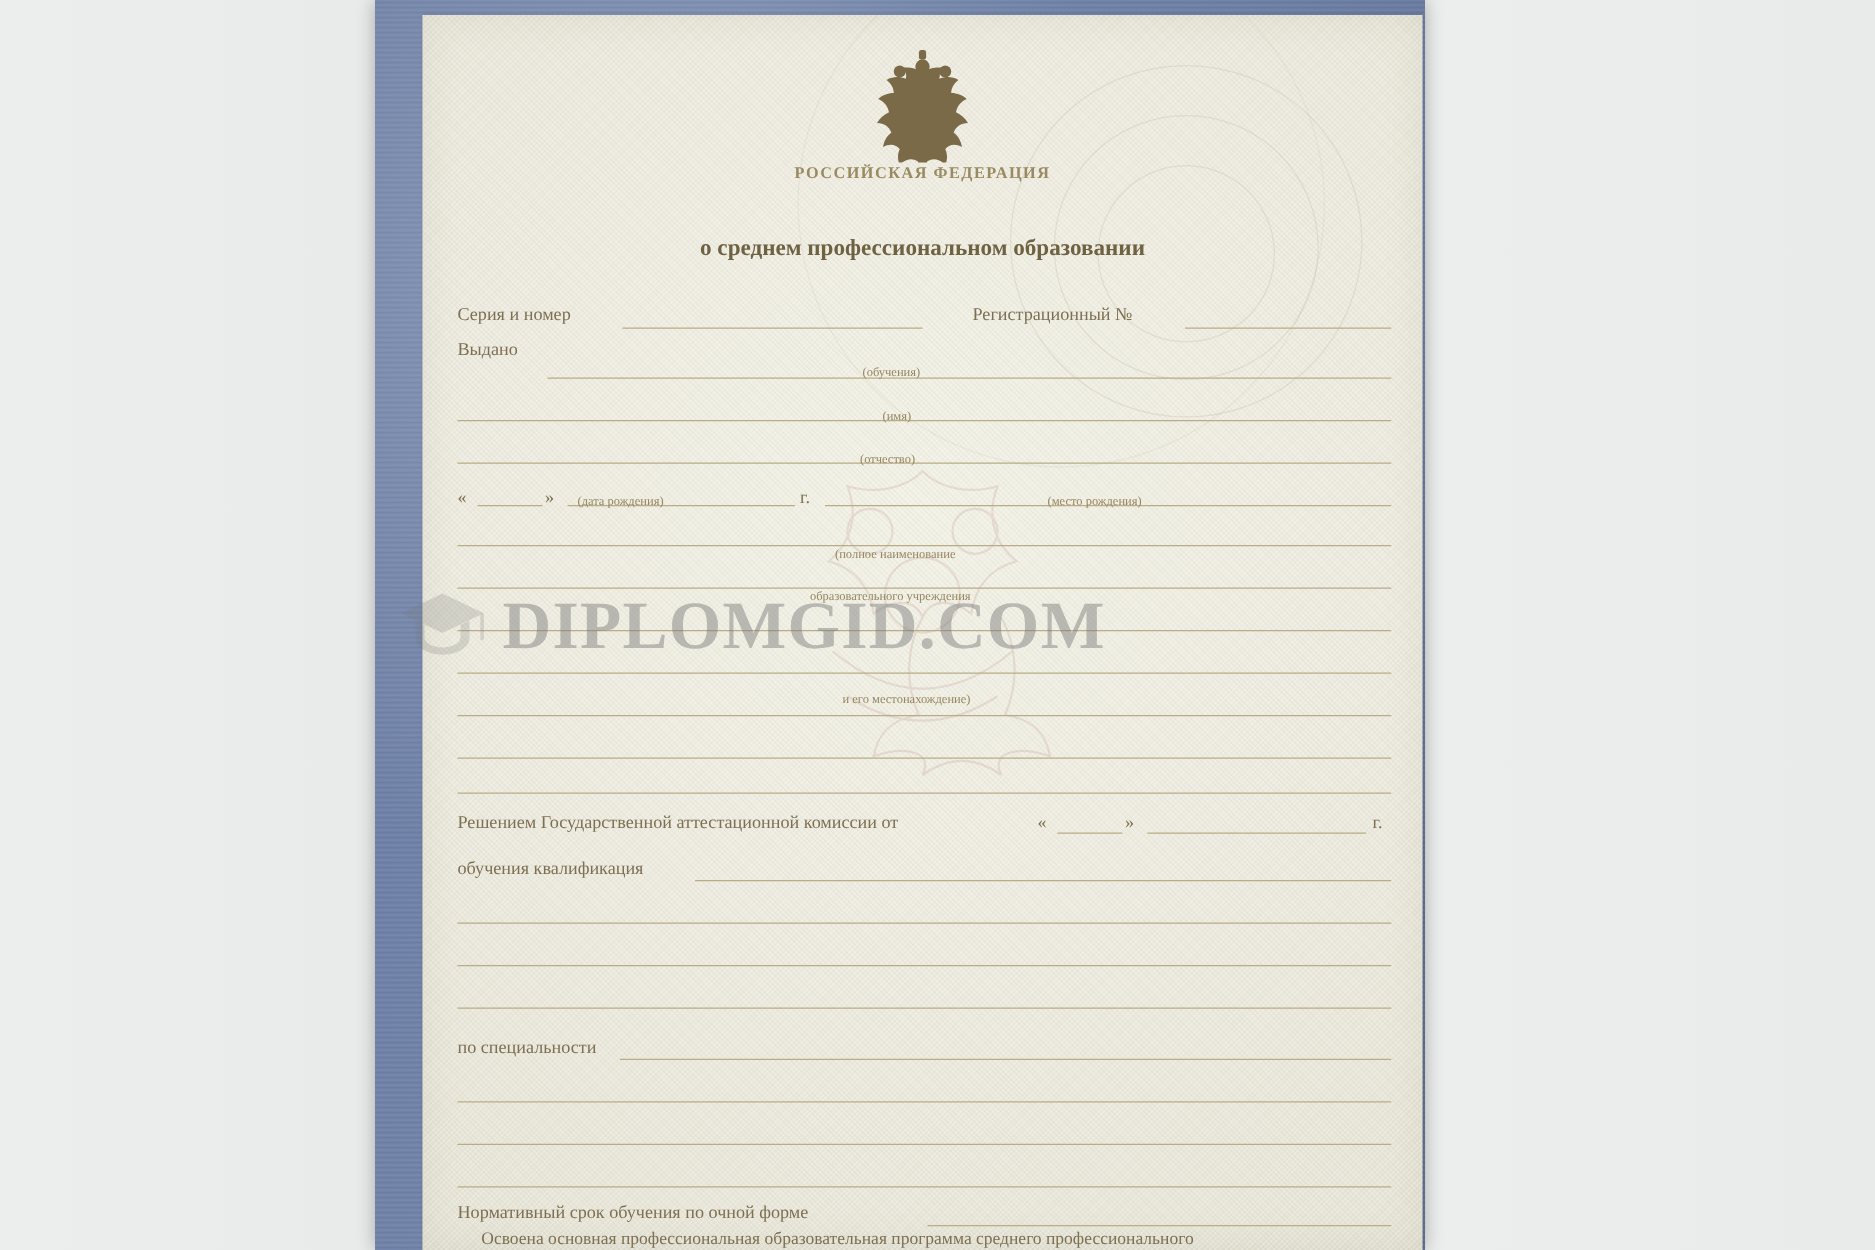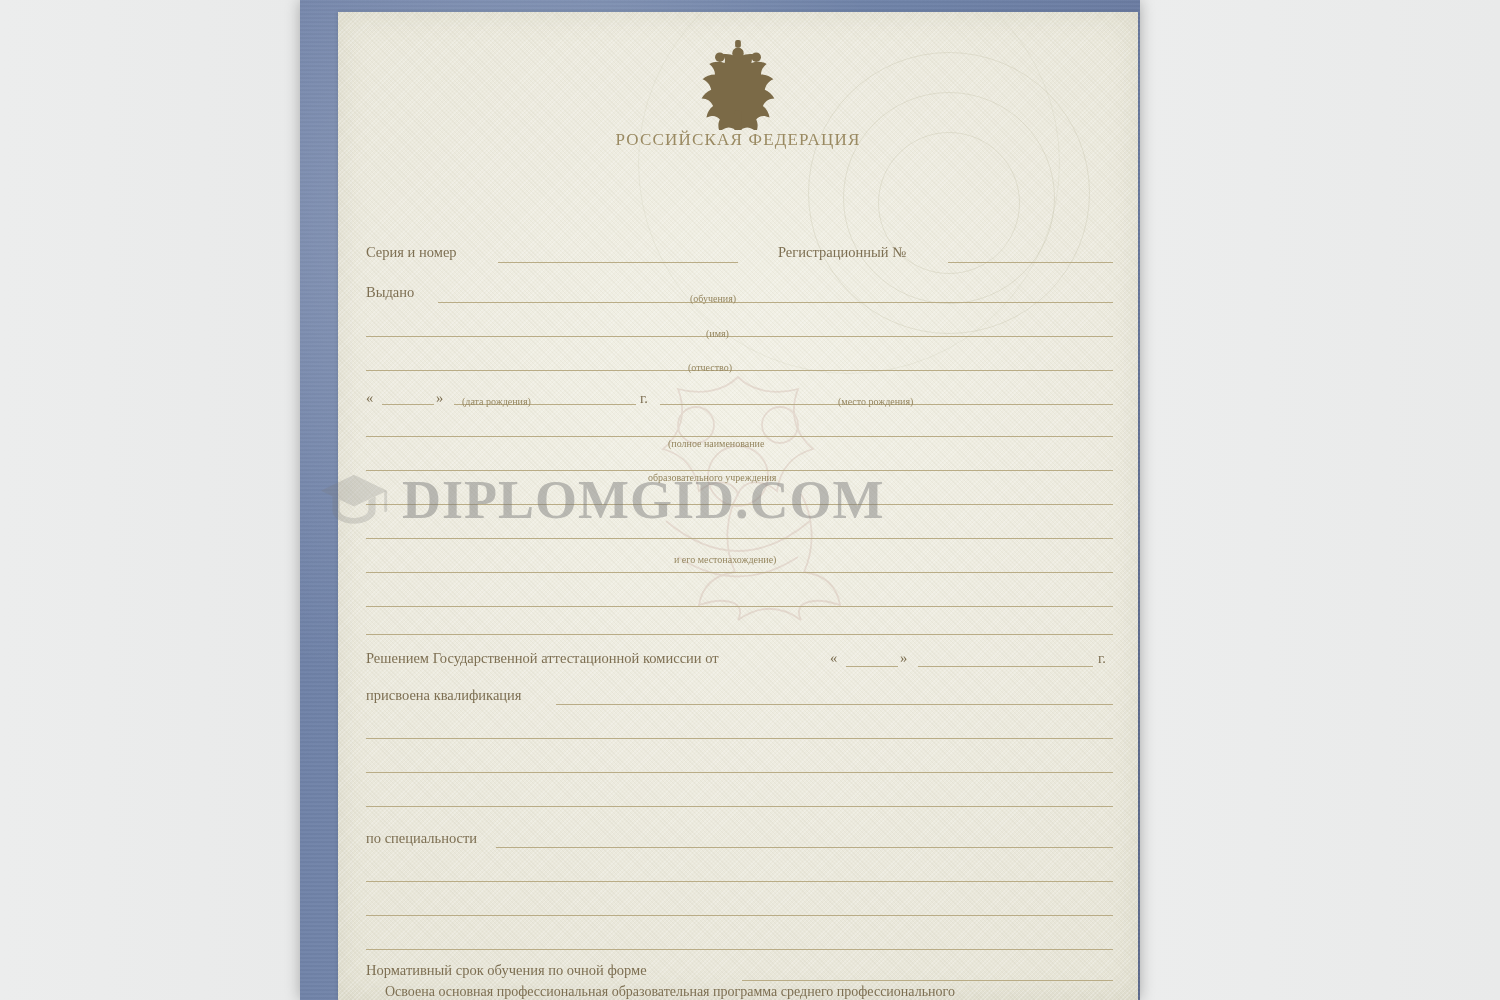--- a/index.html
+++ b/index.html
@@ -132,23 +132,23 @@
     transform: translateX(-50%);
     width: 96px;
     height: 90px;
   }
 
   .title-country {
     position: absolute;
     top: 118px;
     width: 100%;
     text-align: center;
-    font-size: 17px;
+    font-size: 13px;
     letter-spacing: 1.2px;
-    font-weight: normal;
+    font-weight: bold;
     color: #9a8a62;
     font-family: "Liberation Serif", serif;
   }
   .title-main {
     position: absolute;
     top: 148px;
     width: 100%;
     text-align: center;
     font-size: 21px;
     font-weight: bold;
@@ -241,27 +241,28 @@
           <path d="M50 8 c-3 0 -5 2 -5 5 c0 2 1 3 2 4 c-4 -2 -9 -3 -13 -2 c2 3 3 6 2 9 c-5 -2 -11 -2 -16 1 c4 3 6 7 6 11 c-5 0 -10 2 -13 5 c5 2 8 6 9 11 c-4 2 -8 5 -10 9 c6 0 10 3 12 8 c-4 3 -6 7 -7 12 c6 -3 11 -2 14 2 c-2 4 -2 9 0 13 c5 -5 10 -6 15 -3 c1 4 3 7 4 9 c1 -2 3 -5 4 -9 c5 -3 10 -2 15 3 c2 -4 2 -9 0 -13 c3 -4 8 -5 14 -2 c-1 -5 -3 -9 -7 -12 c2 -5 6 -8 12 -8 c-2 -4 -6 -7 -10 -9 c1 -5 4 -9 9 -11 c-3 -3 -8 -5 -13 -5 c0 -4 2 -8 6 -11 c-5 -3 -11 -3 -16 -1 c1 -3 0 -6 2 -9 c-4 -1 -9 0 -13 2 c1 -1 2 -2 2 -4 c0 -3 -2 -5 -5 -5z"></path>
           <rect x="47" y="0" width="6" height="8" rx="2"></rect>
           <circle cx="31" cy="18" r="5"></circle>
           <circle cx="69" cy="18" r="5"></circle>
           <circle cx="50" cy="14" r="6"></circle>
           <rect x="46" y="74" width="8" height="16" rx="3" fill="#7b6a47"></rect>
         </g>
       </svg>
 
       <div class="title-country">РОССИЙСКАЯ ФЕДЕРАЦИЯ</div>
+      <div class="title-sub">о среднем профессиональном образовании</div>
 
       <div class="lbl" style="top:232px; left:28px;">Серия и номер</div>
       <div class="rule" style="top:250px; left:160px; width:240px;"></div>
       <div class="lbl" style="top:232px; left:440px;">Регистрационный №</div>
       <div class="rule" style="top:250px; left:610px; width:165px;"></div>
 
-      <div class="lbl" style="top:272px; left:28px;">Выдано</div>
+      <div class="lbl" style="top:260px; left:28px;">Выдано</div>
       <div class="rule" style="top:290px; left:100px; width:675px;"></div>
       <div class="lbl small" style="top:281px; left:352px;">(обучения)</div>
 
       <div class="rule" style="top:324px; left:28px; width:747px;"></div>
       <div class="lbl small" style="top:316px; left:368px;">(имя)</div>
 
       <div class="rule" style="top:358px; left:28px; width:747px;"></div>
       <div class="lbl small" style="top:350px; left:350px;">(отчество)</div>
 
       <div class="lbl" style="top:378px; left:28px;">«</div>
@@ -284,21 +285,21 @@
       <div class="rule" style="top:594px; left:28px; width:747px;"></div>
       <div class="rule" style="top:622px; left:28px; width:747px;"></div>
 
       <div class="lbl" style="top:638px; left:28px;">Решением Государственной аттестационной комиссии от</div>
       <div class="lbl" style="top:638px; left:492px;">«</div>
       <div class="rule" style="top:654px; left:508px; width:52px;"></div>
       <div class="lbl" style="top:638px; left:562px;">»</div>
       <div class="rule" style="top:654px; left:580px; width:175px;"></div>
       <div class="lbl" style="top:638px; left:760px;">г.</div>
 
-      <div class="lbl" style="top:675px; left:28px;">присвоена квалификация</div>
+      <div class="lbl" style="top:675px; left:28px;">обучения квалификация</div>
       <div class="rule" style="top:692px; left:218px; width:557px;"></div>
       <div class="rule" style="top:726px; left:28px; width:747px;"></div>
       <div class="rule" style="top:760px; left:28px; width:747px;"></div>
       <div class="rule" style="top:794px; left:28px; width:747px;"></div>
 
       <div class="lbl" style="top:818px; left:28px;">по специальности</div>
       <div class="rule" style="top:835px; left:158px; width:617px;"></div>
       <div class="rule" style="top:869px; left:28px; width:747px;"></div>
       <div class="rule" style="top:903px; left:28px; width:747px;"></div>
       <div class="rule" style="top:937px; left:28px; width:747px;"></div>

